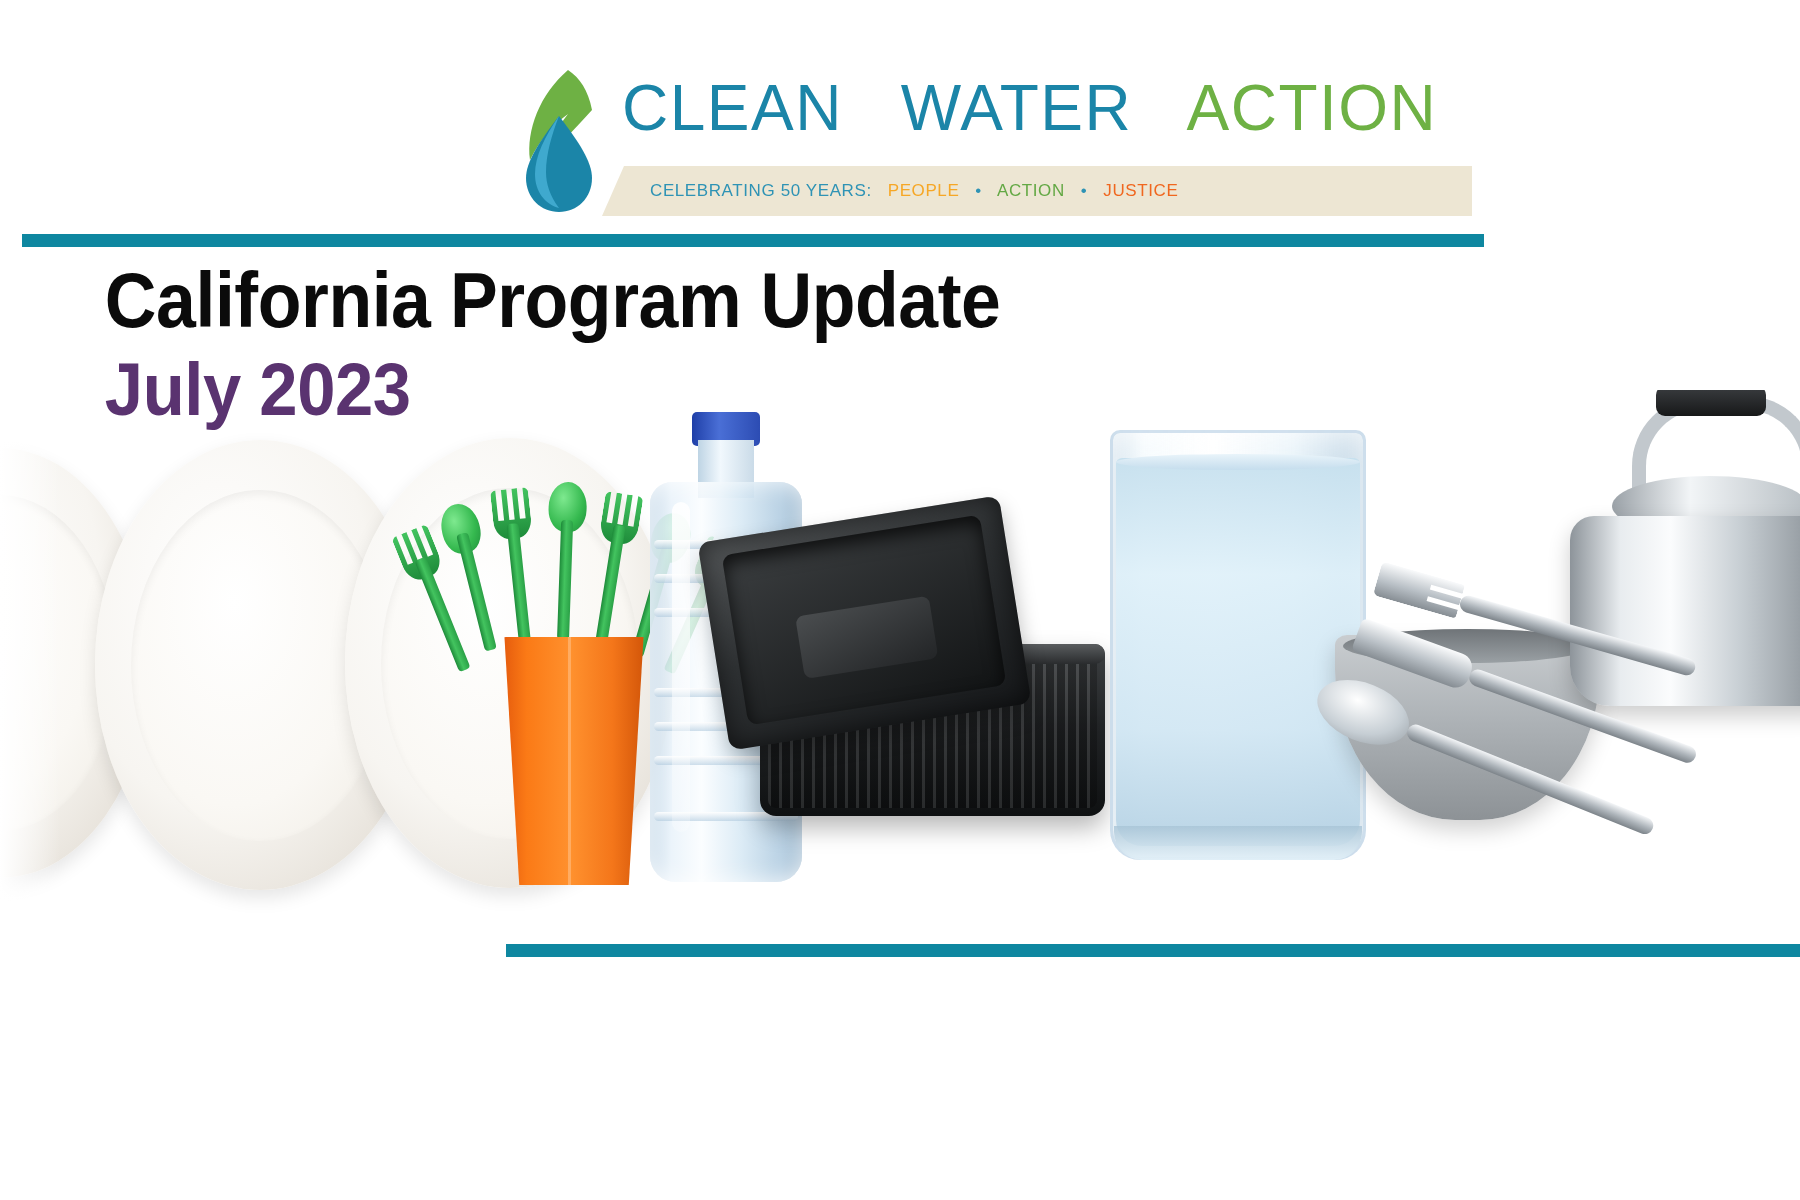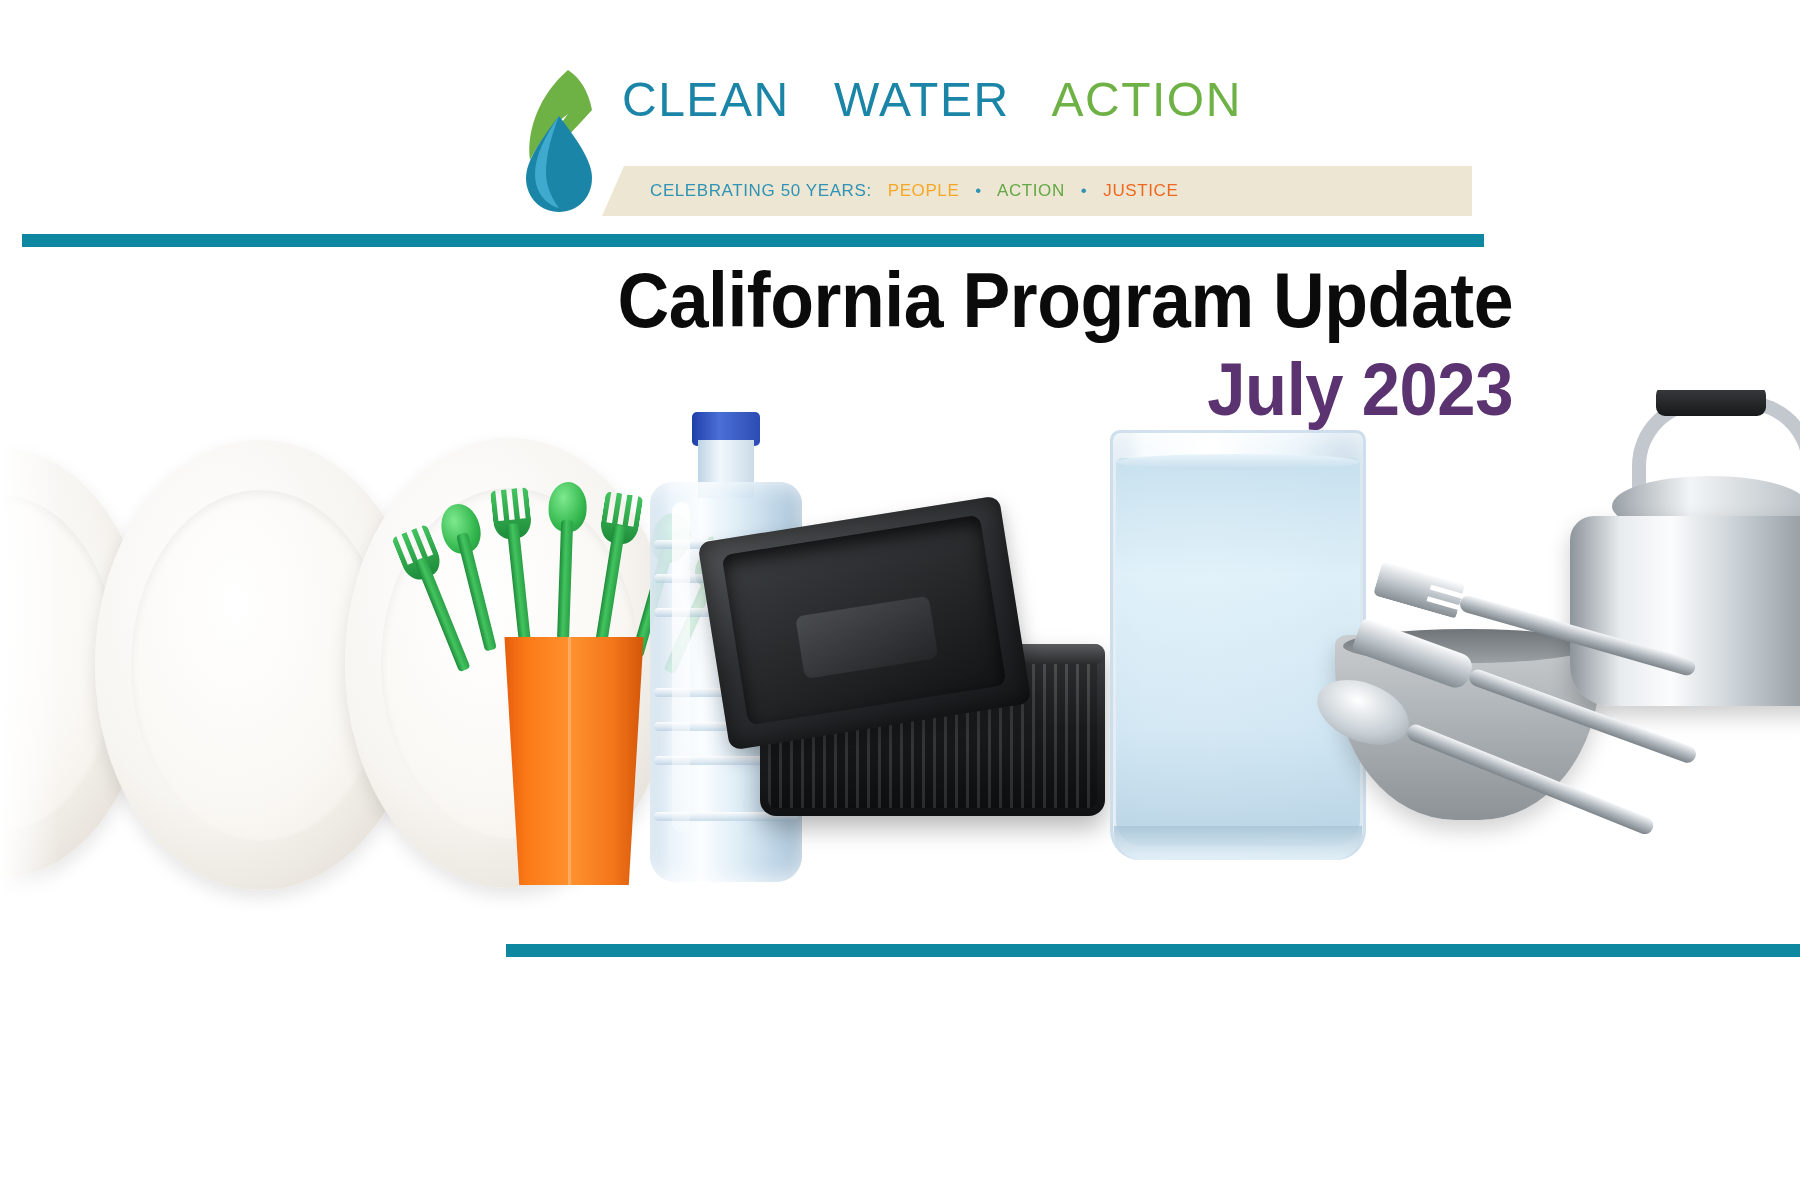--- a/index.html
+++ b/index.html
@@ -11,42 +11,42 @@
     position:relative;
   }
   .stage{position:absolute;inset:0;background:#fff;}
 
   
   .logo-wrap{position:absolute;left:510px;top:62px;width:990px;height:150px;}
   .logo-mark{position:absolute;left:0;top:6px;width:96px;height:146px;}
   .logo-mark svg{display:block;}
   .logo-type{position:absolute;left:112px;top:14px;white-space:nowrap;
     font-family:"Liberation Sans", sans-serif;font-weight:400;
-    font-size:48px;letter-spacing:1.5px;line-height:1;}
+    font-size:64px;letter-spacing:1.5px;line-height:1;}
   .logo-type .cw{color:#1B85A8;}
   .logo-type .act{color:#6EB144;}
 
   .tagline-banner{position:absolute;left:92px;top:104px;height:50px;width:870px;
     background:#EDE6D3;display:flex;align-items:center;
     clip-path:polygon(22px 0, 100% 0, 100% 100%, 0 100%);}
   .tagline-banner .inner{margin-left:48px;white-space:nowrap;
     font-size:17px;font-weight:normal;letter-spacing:.6px;}
   .tg-blue{color:#2E93B5;}
   .tg-people{color:#F6A726;}
   .tg-dot{color:#2E93B5;}
   .tg-action{color:#63A844;}
   .tg-justice{color:#F0671F;}
 
   
   .rule{position:absolute;background:#0E87A0;}
   .rule-top{left:22px;top:234px;width:1462px;height:13px;}
   .rule-bottom{left:506px;top:944px;width:1462px;height:13px;}
 
   
-  .title-block{position:absolute;left:0;top:262px;width:1498px;text-align:right;padding-left:15px;}
+  .title-block{position:absolute;left:0;top:262px;width:1498px;text-align:left;}
   .title-main{
     font-family:"Liberation Sans", sans-serif;
     font-weight:bold;font-size:77px;color:#0B0B0B;
     letter-spacing:-.5px;line-height:1.0;
     transform:scaleX(.93);transform-origin:right center;
   }
   .title-sub{
     margin-top:14px;
     font-family:"Liberation Sans", sans-serif;
     font-weight:bold;font-size:74px;color:#5A3370;

